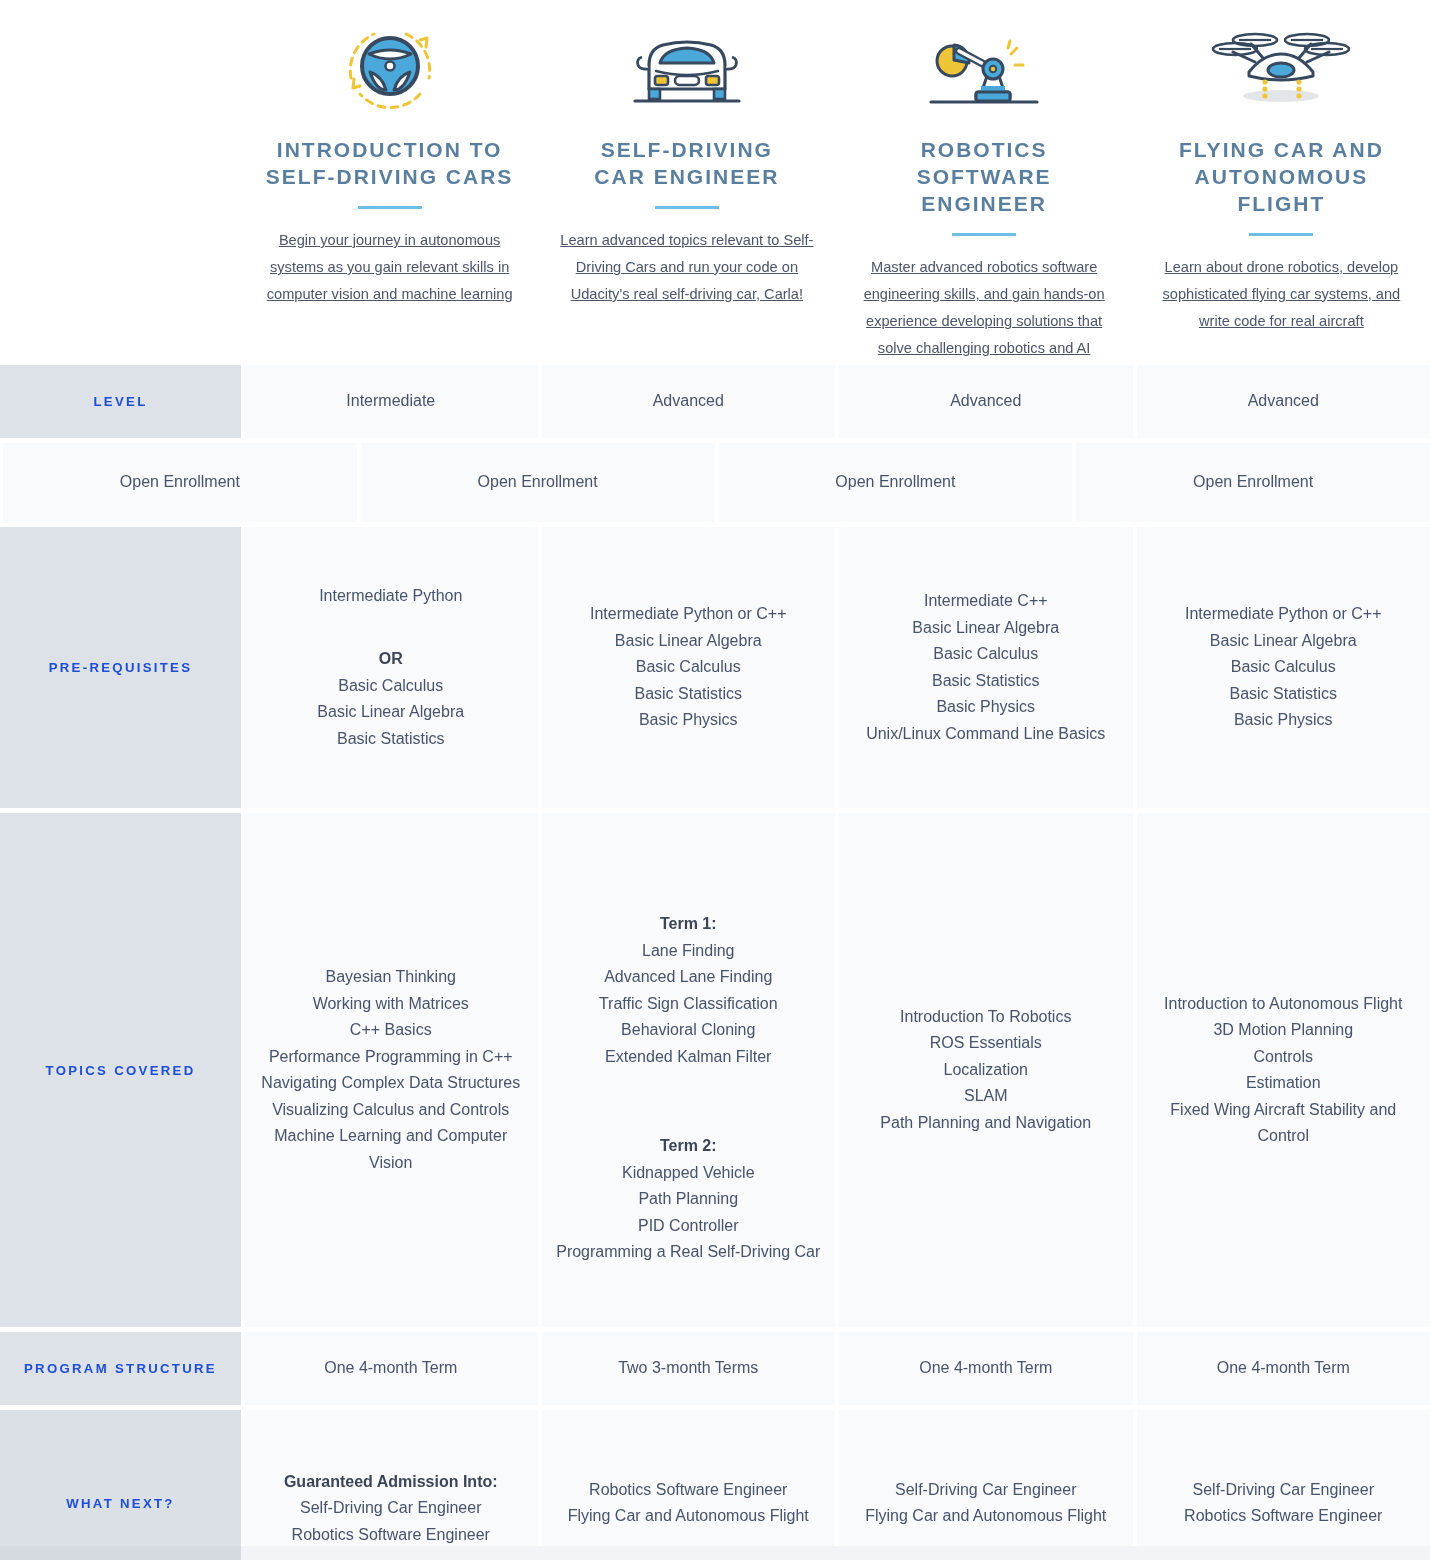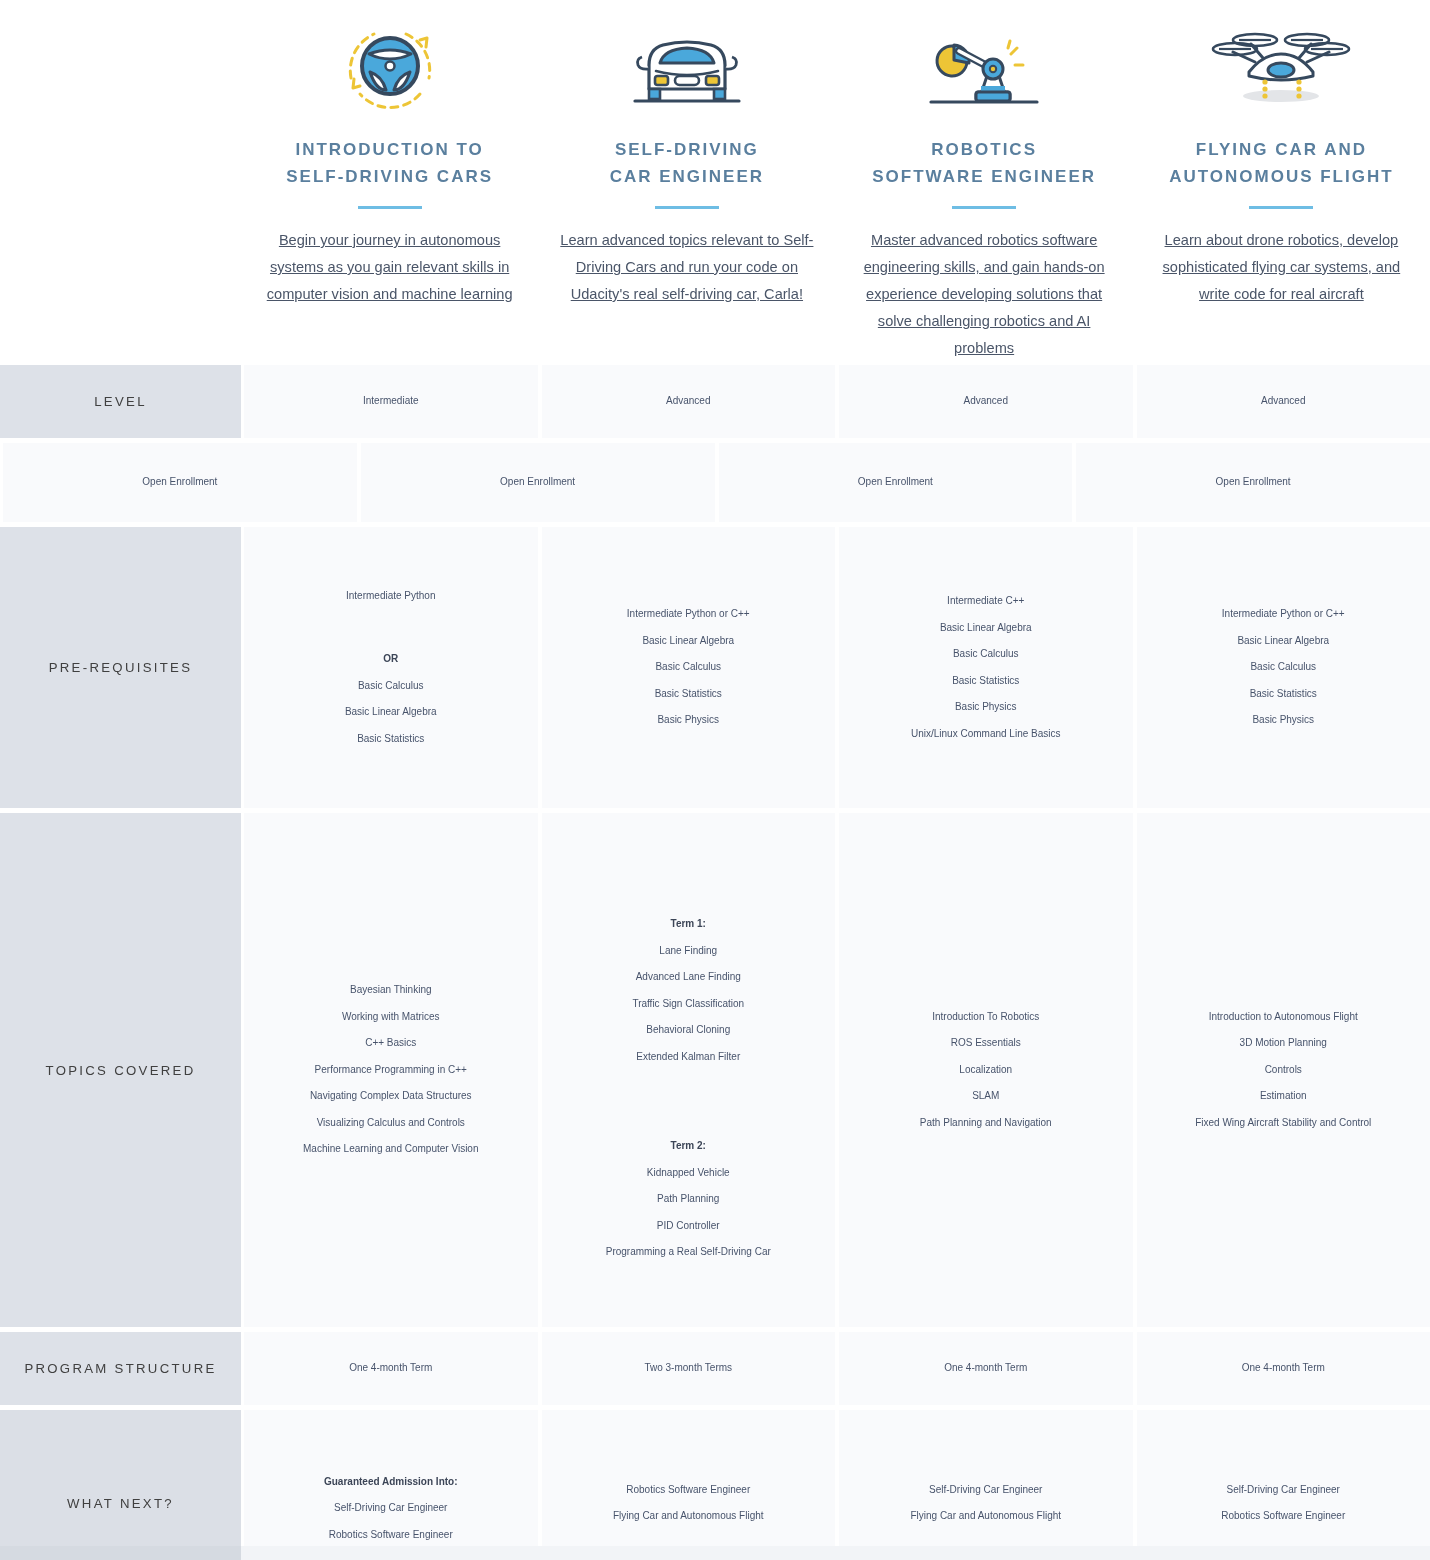--- a/index.html
+++ b/index.html
@@ -43,21 +43,21 @@
   .prog-icon {
     height: 118px;
     display: flex;
     align-items: center;
     justify-content: center;
     padding-top: 16px;
   }
   .prog-title {
     margin-top: 18px;
     color: #5a7f9e;
-    font-size: 17px;
+    font-size: 21px;
     font-weight: bold;
     letter-spacing: 2.0px;
     line-height: 27px;
     text-transform: uppercase;
   }
   .title-rule {
     width: 64px;
     height: 3px;
     background: #6ebde4;
     margin: 16px auto 0 auto;
@@ -76,43 +76,43 @@
     width: 1430px;
     margin-bottom: 5px;
   }
   .row-label {
     width: 241px;
     flex: 0 0 241px;
     background: #dde1e8;
     display: flex;
     align-items: center;
     justify-content: center;
-    color: #404040;
+    color: #1d4ed8;
     font-size: 13.2px;
-    font-weight: normal;
+    font-weight: bold;
     letter-spacing: 2.3px;
     text-transform: uppercase;
     text-align: center;
   }
   .row-cells {
     display: flex;
     flex: 1 1 auto;
     gap: 4px;
     padding-left: 3px;
   }
   .data-cell {
     flex: 1 1 0;
     background: #f9fafc;
     display: flex;
     flex-direction: column;
     align-items: center;
     justify-content: center;
     padding: 8px 14px;
     color: #47536b;
-    font-size: 10px;
+    font-size: 16px;
     line-height: 26.5px;
     text-align: center;
   }
   .data-cell .line { display: block; }
   .data-cell .line.bold { font-weight: bold; color: #3c4557; margin-top: 37px; }
   .data-cell .line.spacer { height: 26px; }
 
   
   .row-level   { height: 73px; }
   .row-admis   { height: 79px; }

